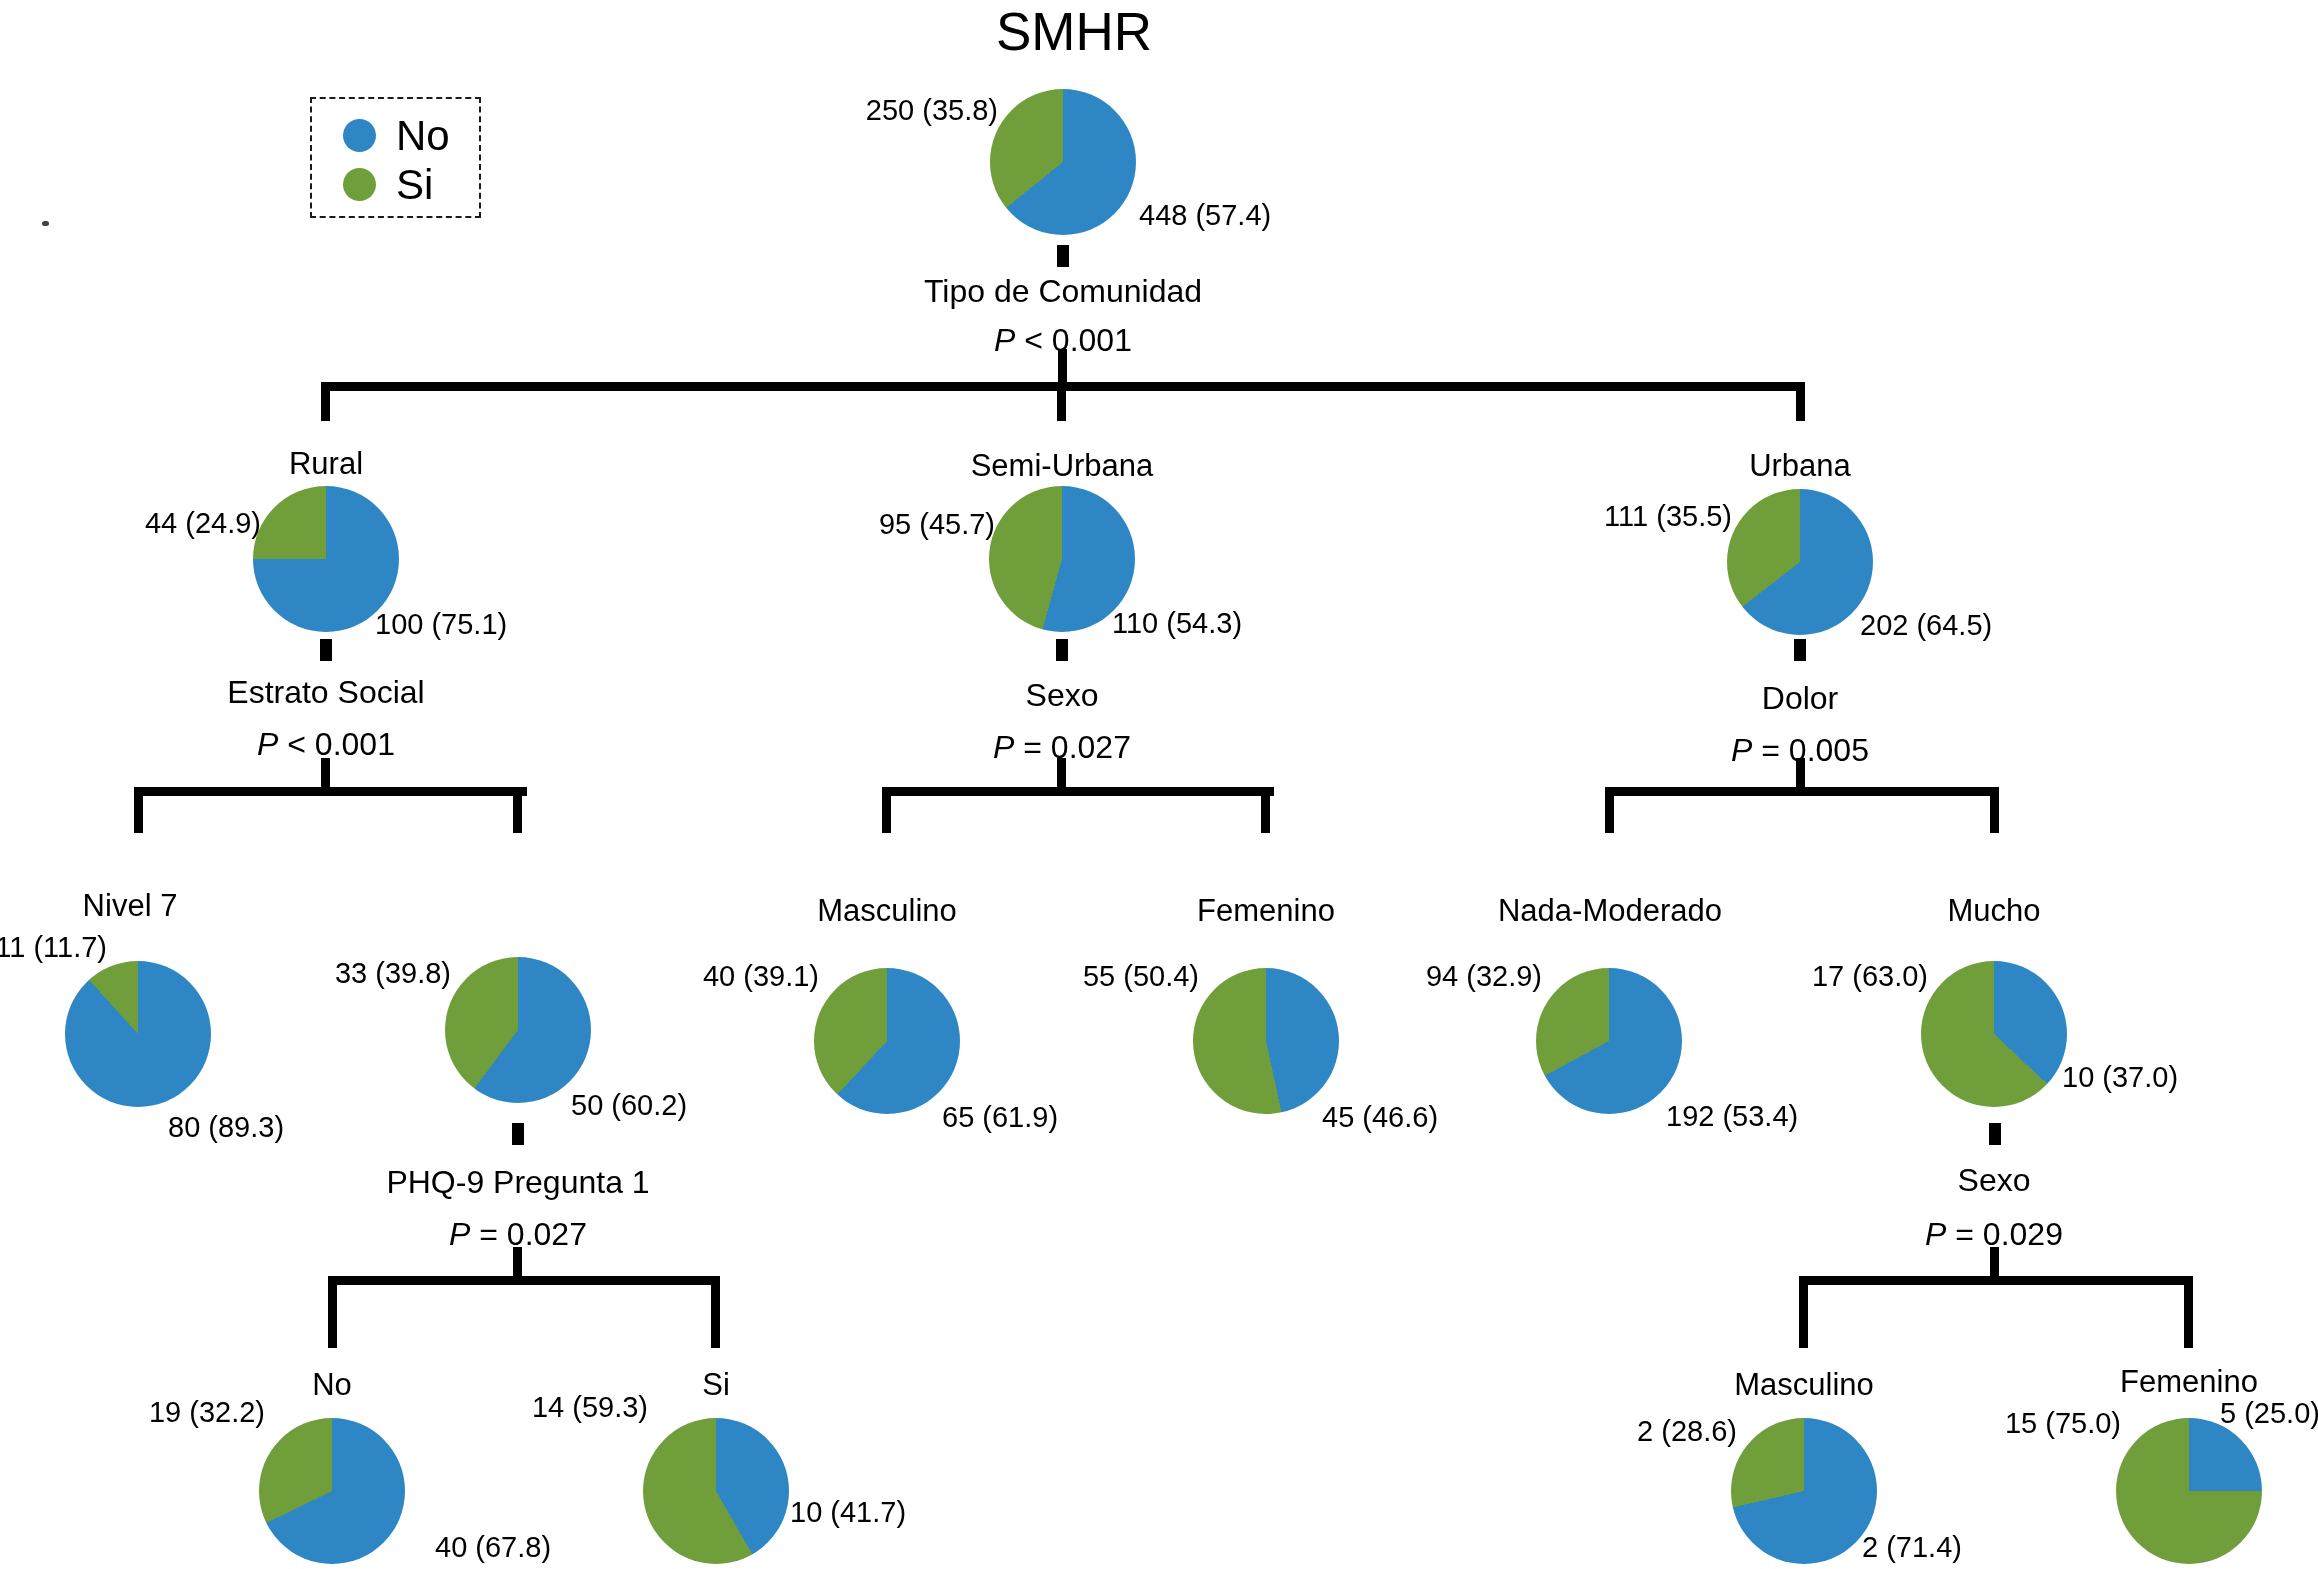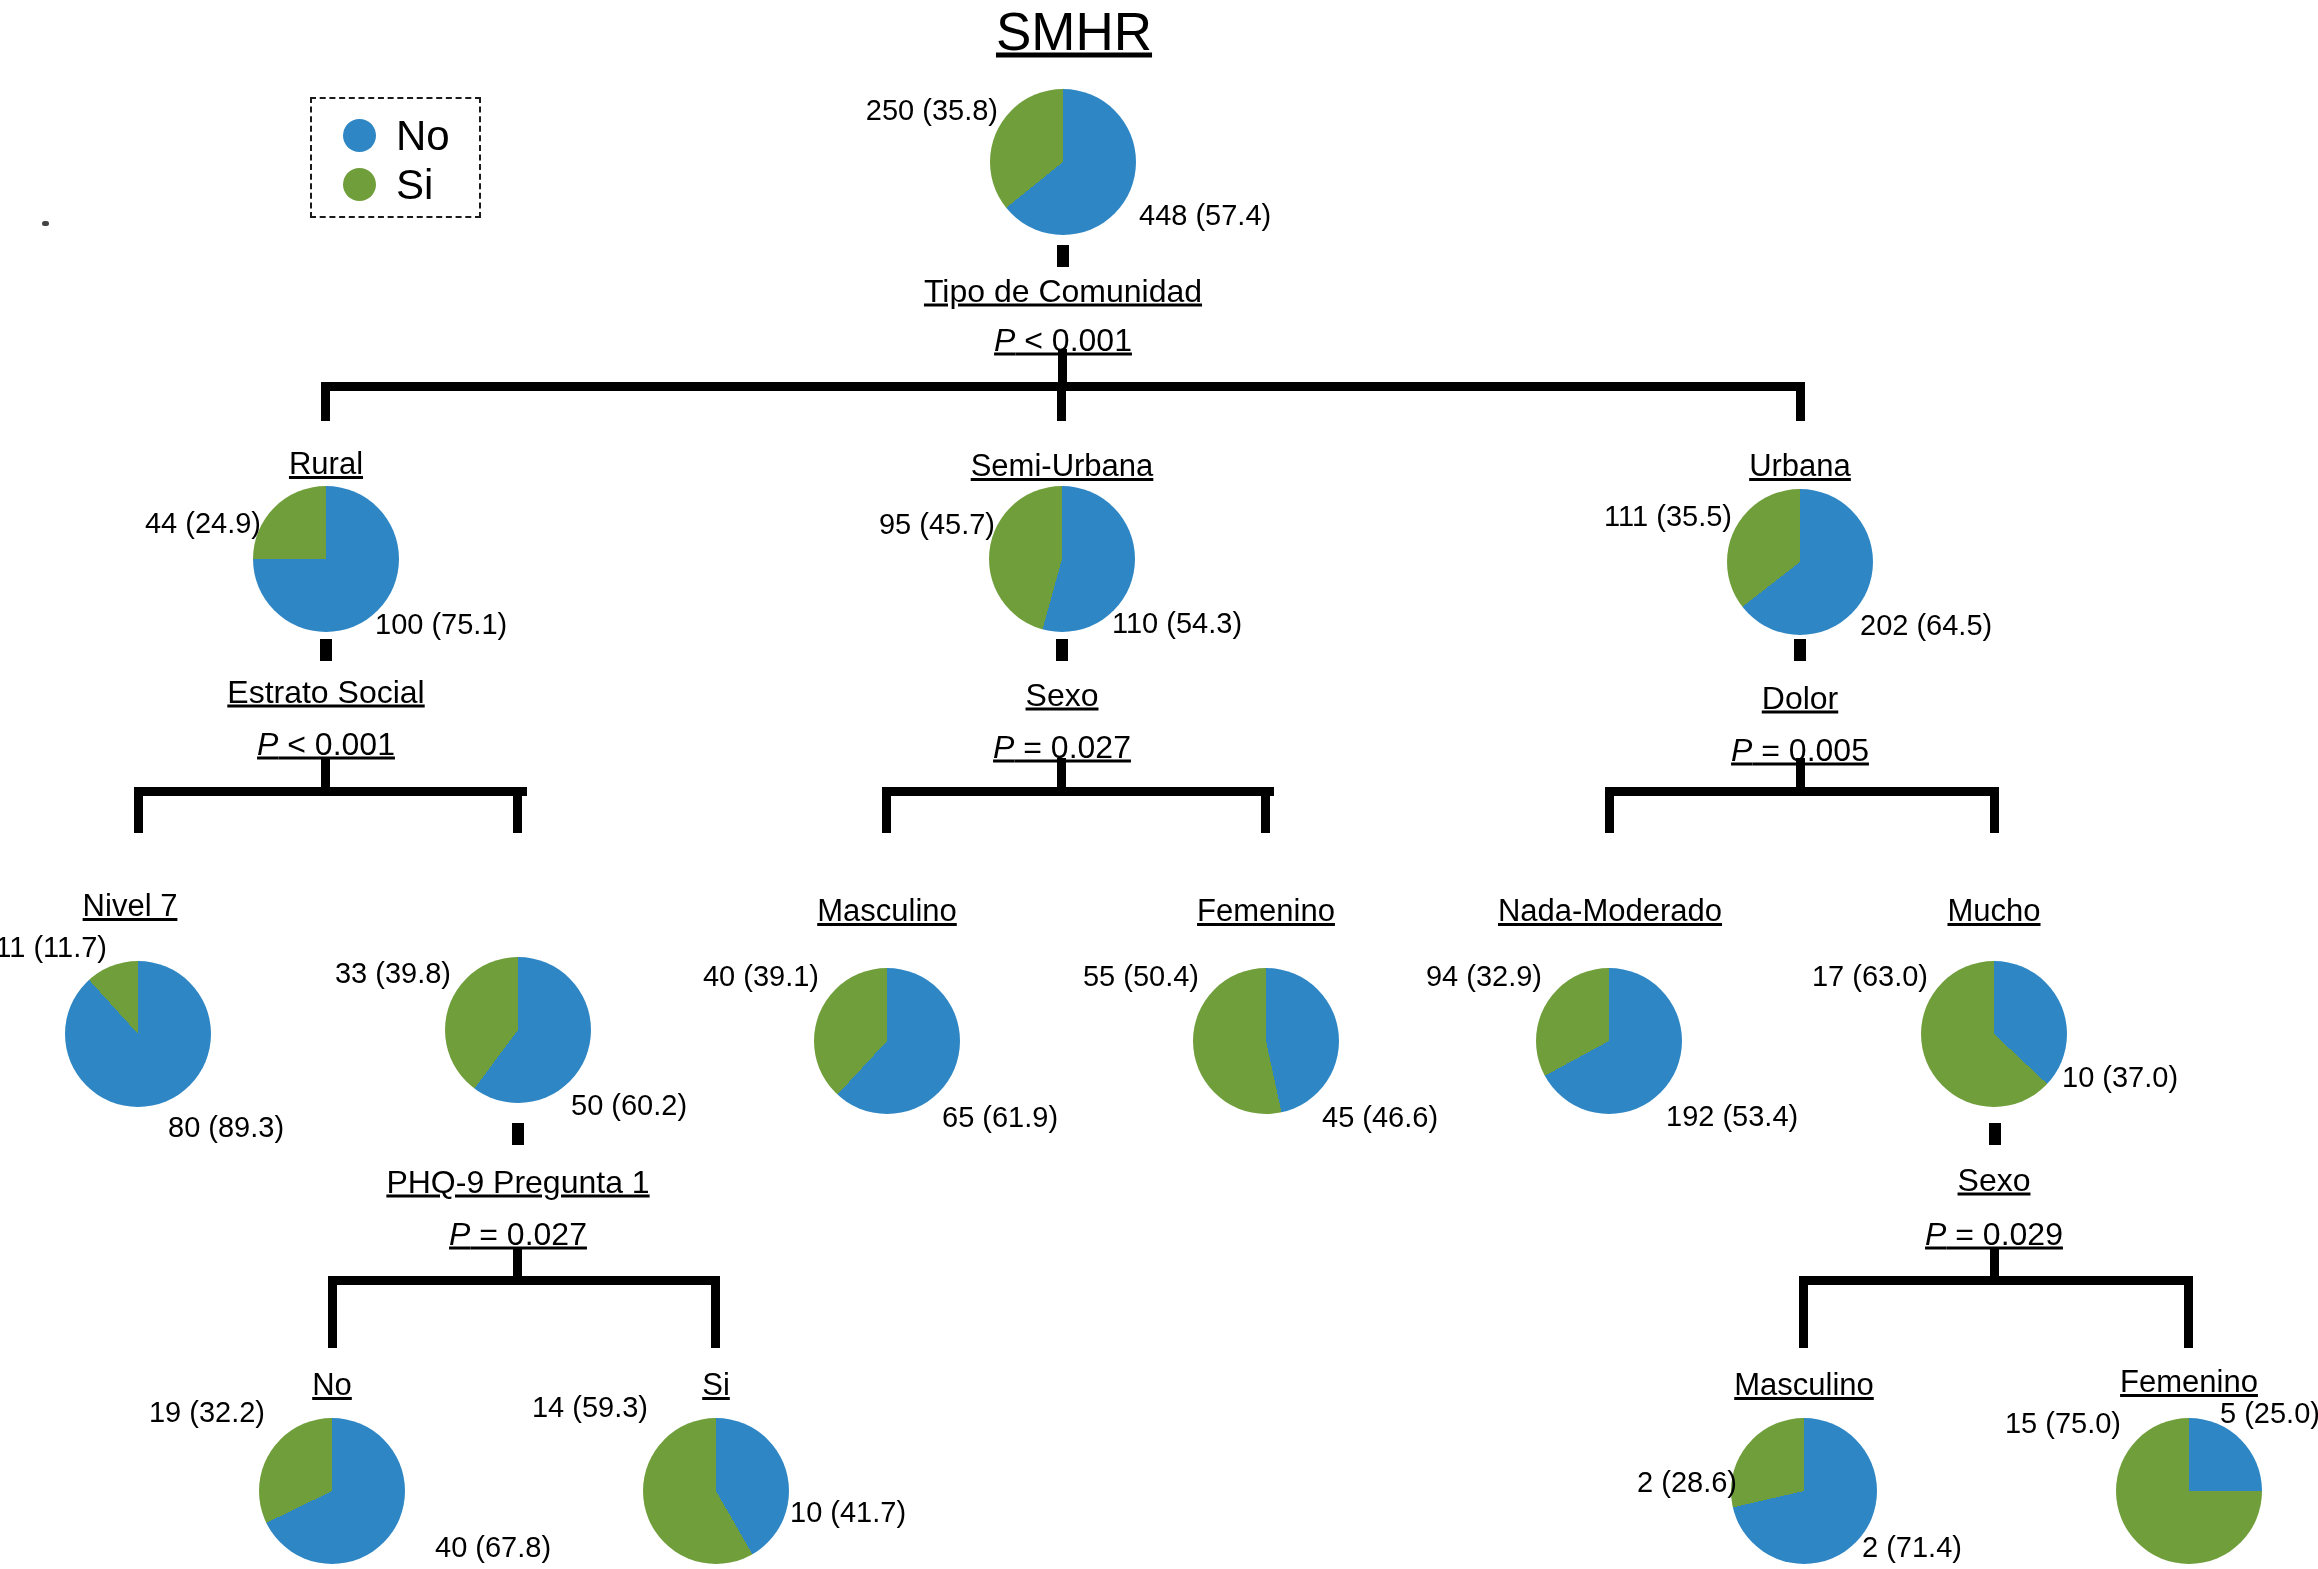--- a/index.html
+++ b/index.html
@@ -1,21 +1,21 @@
 <!DOCTYPE html>
 <html style="font-size:11.7px"><head>
 <meta charset="utf-8">
 <style>
   html,body{margin:0;padding:0;background:#ffffff;}
   #canvas{
     position:relative;width:2319px;height:1569px;background:#ffffff;
     font-family:"Liberation Sans",sans-serif;color:#000;overflow:hidden;
   }
   .abs{position:absolute;}
-  .ctr{transform:translate(-50%,-50%);text-align:center;white-space:nowrap;text-decoration:underline;}
+  .ctr{transform:translate(-50%,-50%);text-align:center;white-space:nowrap;}
   .rgt{transform:translate(-100%,-50%);text-align:right;white-space:nowrap;}
   .lft{transform:translate(0,-50%);text-align:left;white-space:nowrap;}
   .fig-title{font-size:53px;}
   .node-title{font-size:31px;}
   .node-title-2l{font-size:34px;line-height:48px;white-space:nowrap;}
   .cnt{font-size:29px;}
   .splitvar{font-size:32px;}
   .pvalue{font-size:32px;}
   .pvalue::first-letter{font-style:italic;}
   .pie{width:146px;height:146px;border-radius:50%;}
@@ -142,21 +142,21 @@
   <div class="abs rgt cnt" style="left:265px;top:1412px;">19 (32.2)</div>
   <div class="abs lft cnt" style="left:435px;top:1547px;">40 (67.8)</div>
 
   <div class="abs ctr node-title" style="left:716px;top:1385px;">Si</div>
   <div class="abs pie" style="left: 643px; top: 1418px; background: conic-gradient(rgb(46, 134, 196) 0deg, rgb(46, 134, 196) 41.7%, rgb(111, 158, 59) 41.7%, rgb(111, 158, 59) 100%);"></div>
   <div class="abs rgt cnt" style="left:648px;top:1407px;">14 (59.3)</div>
   <div class="abs lft cnt" style="left:790px;top:1512px;">10 (41.7)</div>
 
   <div class="abs ctr node-title" style="left:1804px;top:1385px;">Masculino</div>
   <div class="abs pie" style="left: 1731px; top: 1418px; background: conic-gradient(rgb(46, 134, 196) 0deg, rgb(46, 134, 196) 71.4%, rgb(111, 158, 59) 71.4%, rgb(111, 158, 59) 100%);"></div>
-  <div class="abs rgt cnt" style="left:1737px;top:1482px;">2 (28.6)</div>
+  <div class="abs rgt cnt" style="left:1737px;top:1431px;">2 (28.6)</div>
   <div class="abs lft cnt" style="left:1862px;top:1547px;">2 (71.4)</div>
 
   <div class="abs ctr node-title" style="left:2189px;top:1382px;">Femenino</div>
   <div class="abs pie" style="left: 2116px; top: 1418px; background: conic-gradient(rgb(46, 134, 196) 0deg, rgb(46, 134, 196) 25%, rgb(111, 158, 59) 25%, rgb(111, 158, 59) 100%);"></div>
   <div class="abs rgt cnt" style="left:2121px;top:1423px;">15 (75.0)</div>
   <div class="abs lft cnt" style="left:2220px;top:1413px;">5 (25.0)</div>
 
 </div>
 
 

